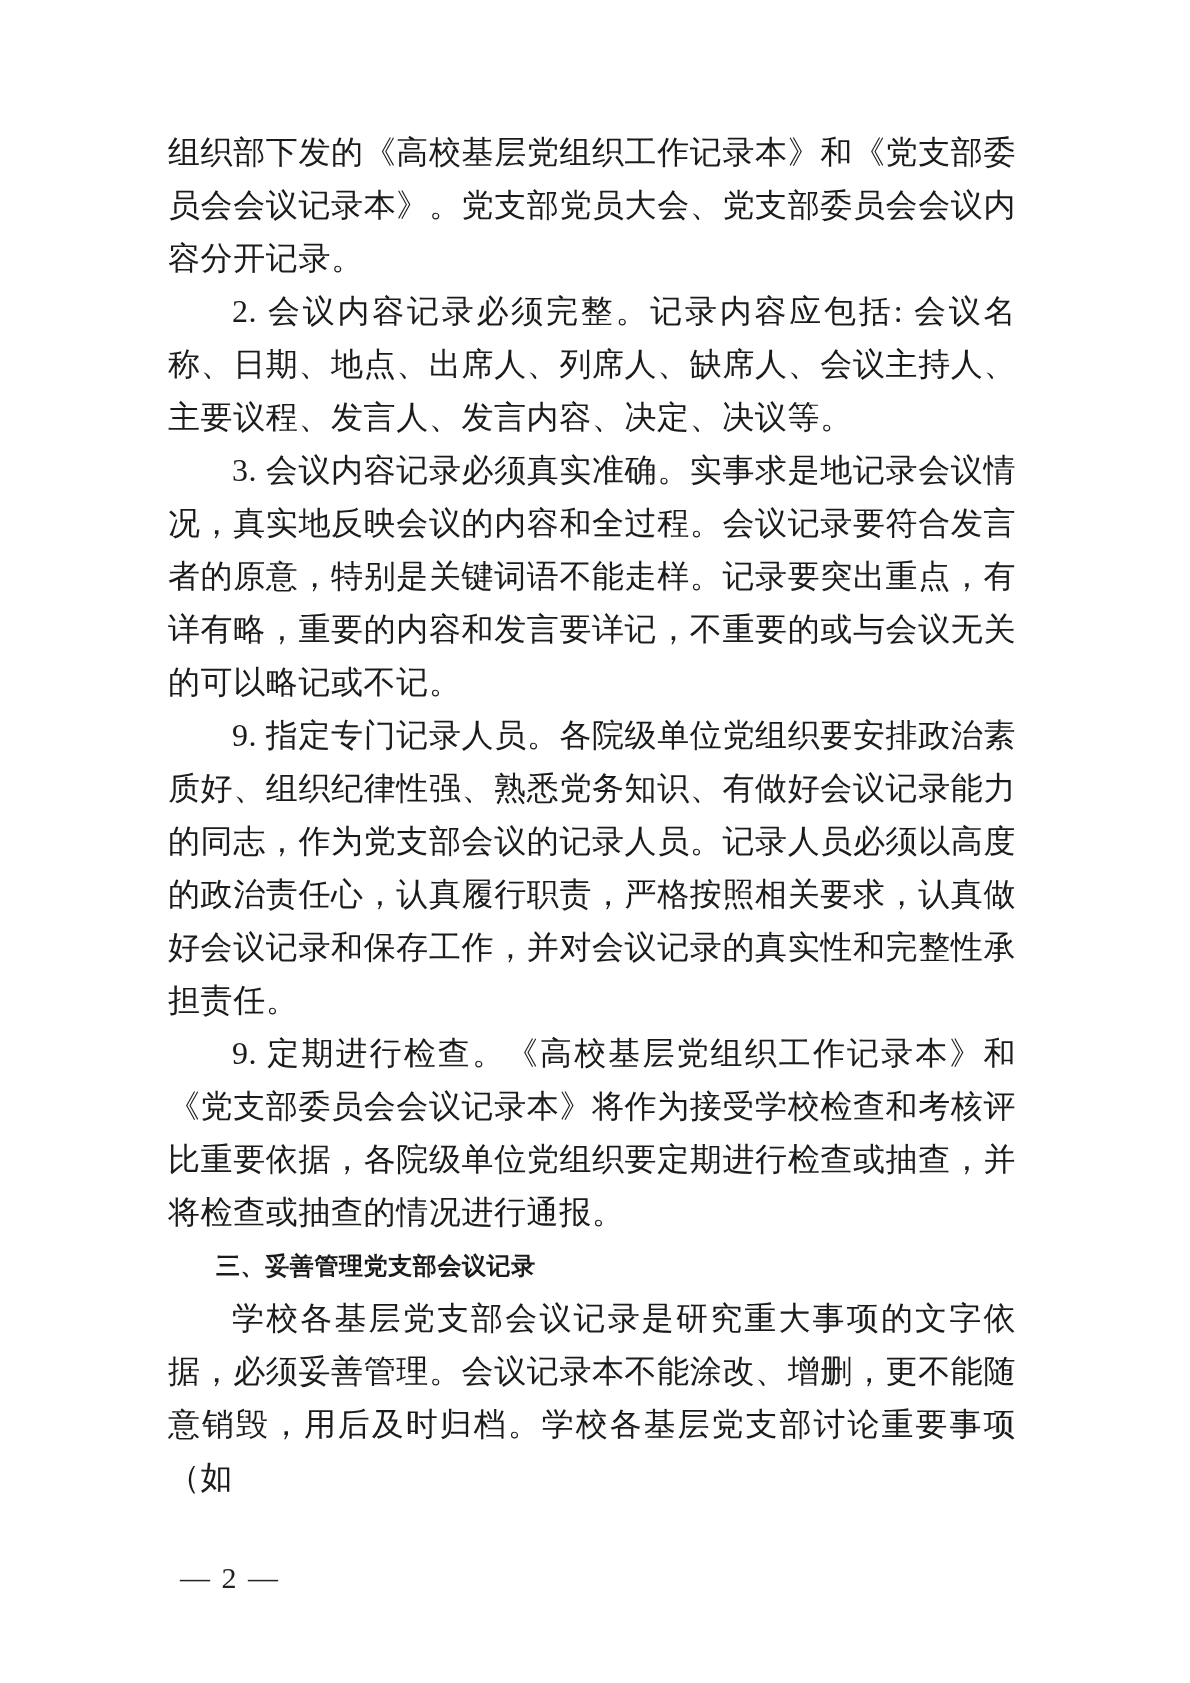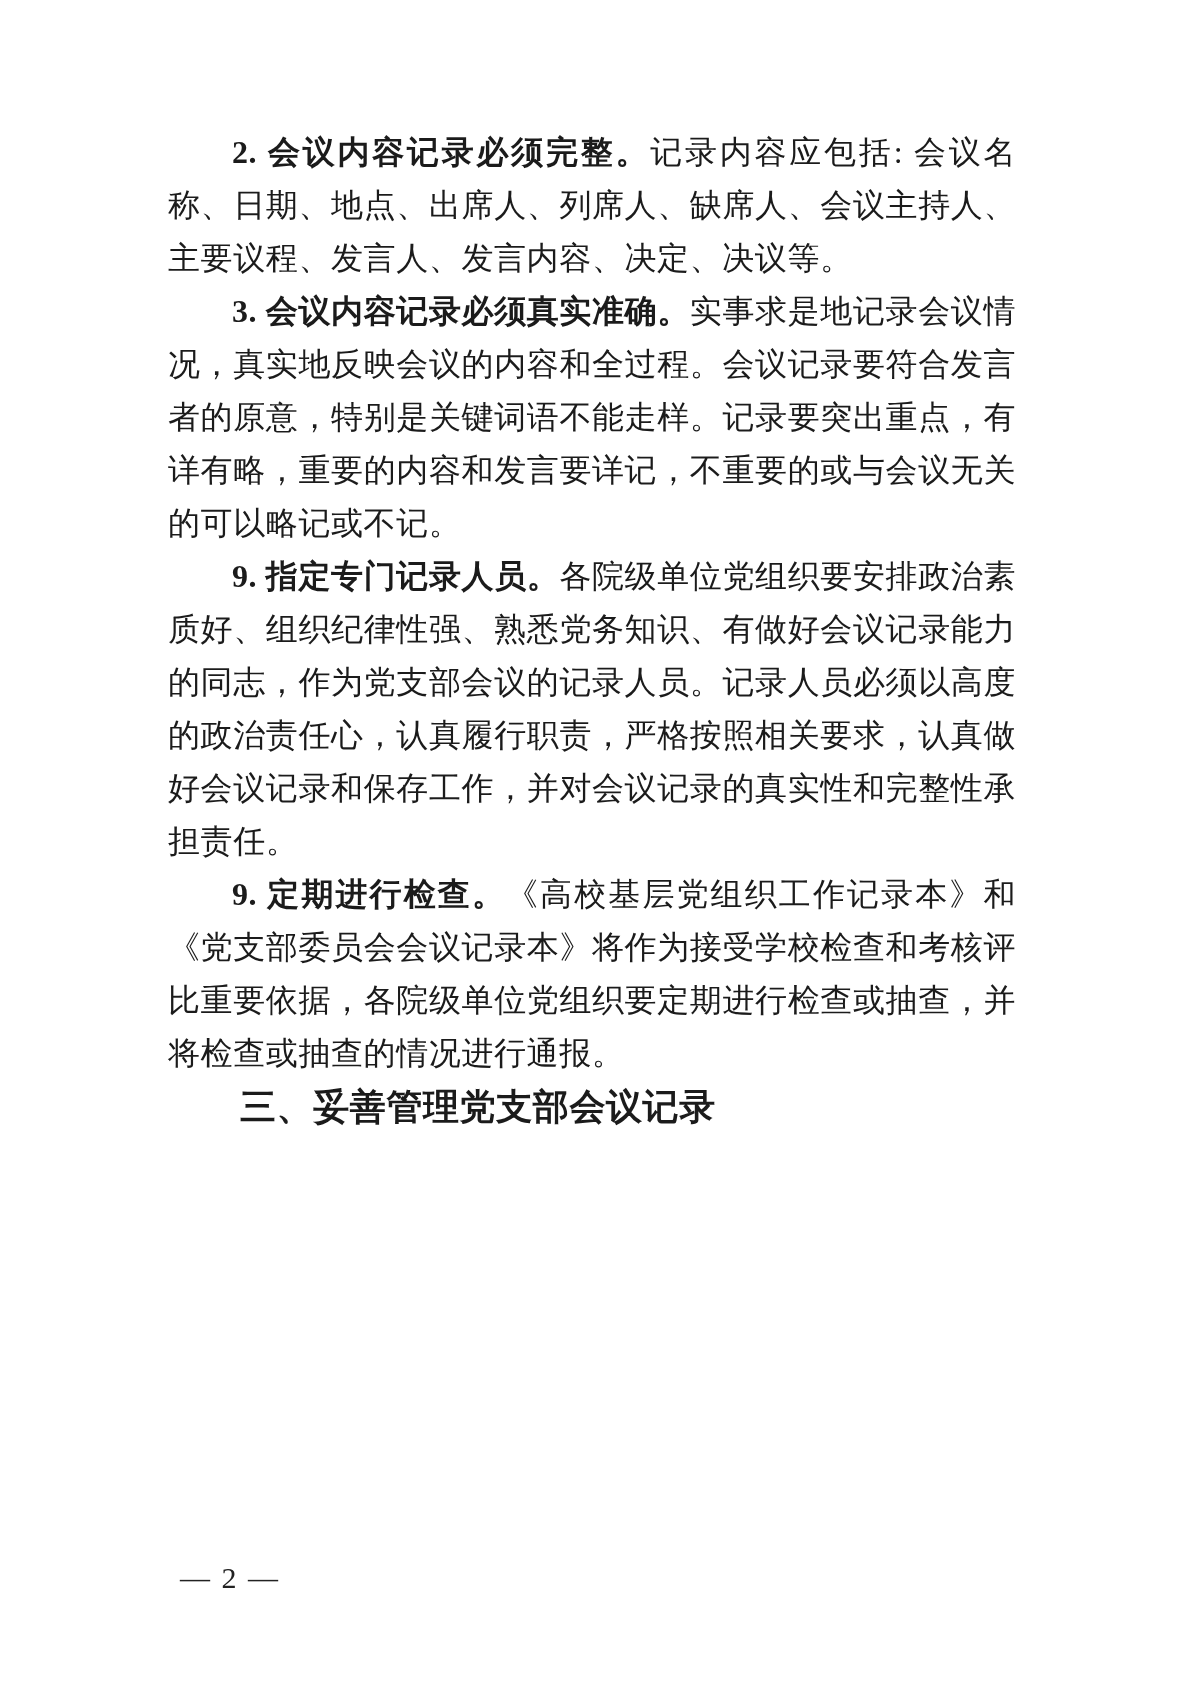--- a/index.html
+++ b/index.html
@@ -26,53 +26,55 @@
     text-align: justify;
   }
   .para {
     margin: 0;
     text-indent: 2em;
   }
   .para.continuation {
     text-indent: 0;
   }
   .run-bold {
-    font-weight: 700;
+    font-weight: 400;
   }
   .section-heading {
     margin: 0;
     text-indent: 2em;
     font-weight: 700;
-    font-size: 36px;
+    font-size: 24px;
     line-height: 53px;
     font-family: "Liberation Sans", "DejaVu Sans", sans-serif;
     text-align: left;
   }
   .page-footer {
     position: absolute;
     left: 180px;
     top: 1558px;
     font-size: 30px;
     line-height: 40px;
     letter-spacing: 2px;
     color: #222222;
   }
 </style>
 </head>
 <body>
 
 <main class="doc-body">
 
+  <p class="para continuation"><span>组织部下发的《高校基层党组织工作记录本》和《党支部委员会会议记录本》。党支部党员大会、党支部委员会会议内容分开记录。</span></p>
 
   <p class="para"><span class="run-bold">2. 会议内容记录必须完整。</span><span>记录内容应包括: 会议名称、日期、地点、出席人、列席人、缺席人、会议主持人、主要议程、发言人、发言内容、决定、决议等。</span></p>
 
   <p class="para"><span class="run-bold">3. 会议内容记录必须真实准确。</span><span>实事求是地记录会议情况，真实地反映会议的内容和全过程。会议记录要符合发言者的原意，特别是关键词语不能走样。记录要突出重点，有详有略，重要的内容和发言要详记，不重要的或与会议无关的可以略记或不记。</span></p>
 
   <p class="para"><span class="run-bold">9. 指定专门记录人员。</span><span>各院级单位党组织要安排政治素质好、组织纪律性强、熟悉党务知识、有做好会议记录能力的同志，作为党支部会议的记录人员。记录人员必须以高度的政治责任心，认真履行职责，严格按照相关要求，认真做好会议记录和保存工作，并对会议记录的真实性和完整性承担责任。</span></p>
 
   <p class="para"><span class="run-bold">9. 定期进行检查。</span><span>《高校基层党组织工作记录本》和《党支部委员会会议记录本》将作为接受学校检查和考核评比重要依据，各院级单位党组织要定期进行检查或抽查，并将检查或抽查的情况进行通报。</span></p>
 
   <p class="section-heading"><span>三、妥善管理党支部会议记录</span></p>
 
+  <p class="para"><span>学校各基层党支部会议记录是研究重大事项的文字依据，必须妥善管理。会议记录本不能涂改、增删，更不能随意销毁，用后及时归档。学校各基层党支部讨论重要事项（如</span></p>
 
 </main>
 
 <footer class="page-footer"><span>— 2 —</span></footer>
 
 </body></html>

